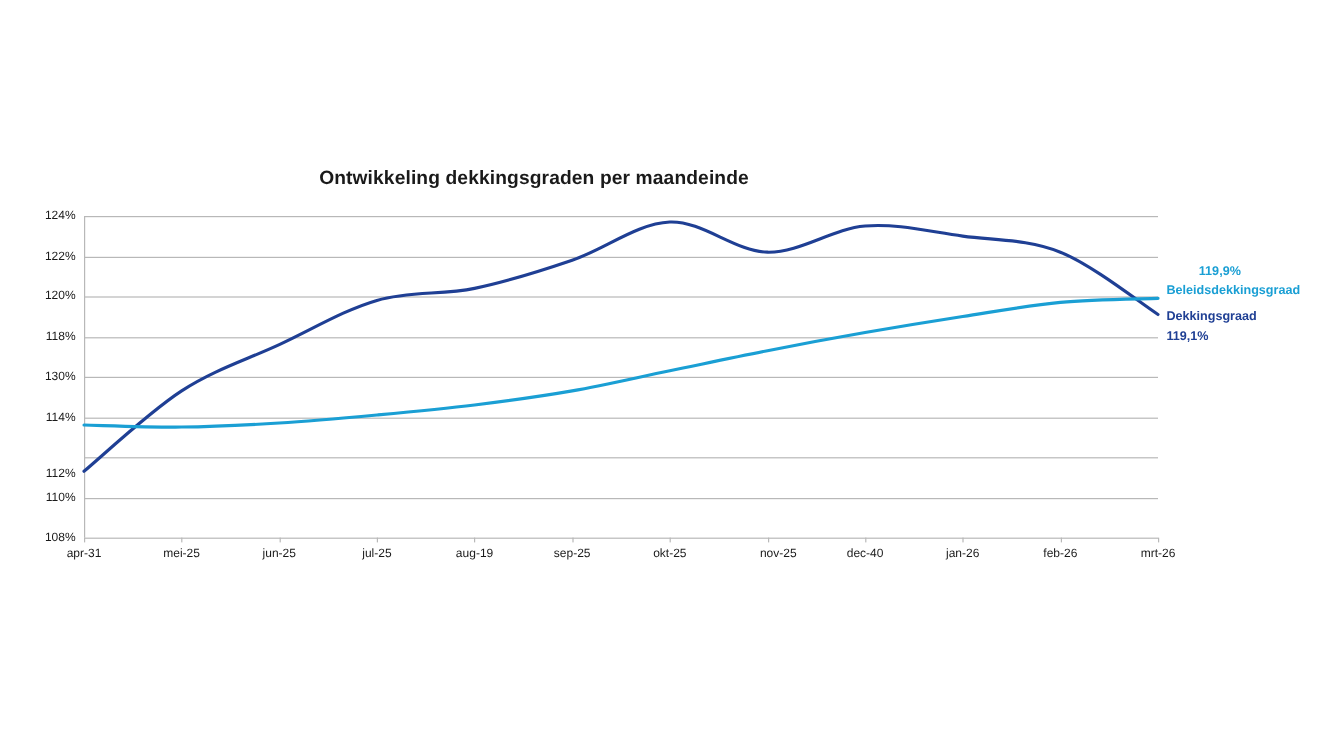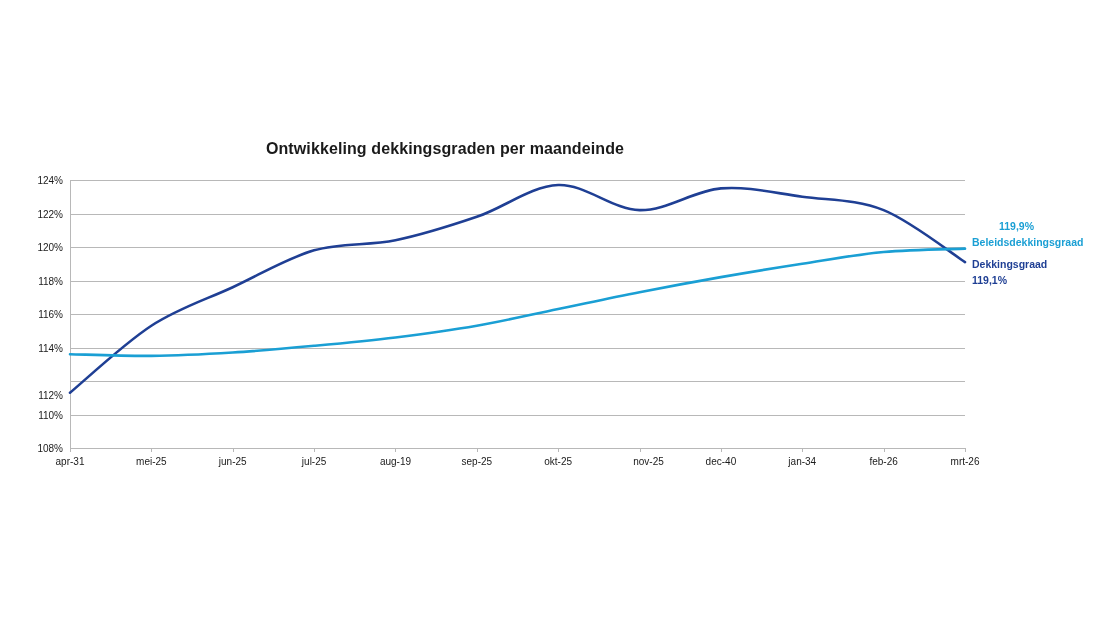--- a/index.html
+++ b/index.html
@@ -114,21 +114,21 @@
         <div class="grid-line" style="top: 100.5px;"></div>
         <div class="grid-line" style="top: 67px;"></div>
         <div class="grid-line" style="top: 33.5px;"></div>
         <div class="grid-line" style="top: 0px;"></div>
       </div>
     <div id="yticks">
         <div class="ytick" style="top: 268px;">108%</div>
         <div class="ytick" style="top: 234.5px;">110%</div>
         <div class="ytick" style="top: 215px;">112%</div>
         <div class="ytick" style="top: 167.5px;">114%</div>
-        <div class="ytick" style="top: 134px;">116%</div>
+        <div class="ytick" style="top: 134px;">130%</div>
         <div class="ytick" style="top: 100.5px;">118%</div>
         <div class="ytick" style="top: 67px;">120%</div>
         <div class="ytick" style="top: 33.5px;">122%</div>
         <div class="ytick" style="top: 0px;">124%</div>
       </div>
     <div id="xticks">
         <div class="xtick" style="left: 0px;">apr-31</div>
         <div class="tick-mark" style="left: 0px;"></div>
         <div class="xtick" style="left: 81.3636px;">mei-25</div>
         <div class="tick-mark" style="left: 81.3636px;"></div>
@@ -139,21 +139,21 @@
         <div class="xtick" style="left: 325.455px;">aug-19</div>
         <div class="tick-mark" style="left: 325.455px;"></div>
         <div class="xtick" style="left: 406.818px;">sep-25</div>
         <div class="tick-mark" style="left: 406.818px;"></div>
         <div class="xtick" style="left: 488.182px;">okt-25</div>
         <div class="tick-mark" style="left: 488.182px;"></div>
         <div class="xtick" style="left: 569.545px; padding-left: 18px;">nov-25</div>
         <div class="tick-mark" style="left: 569.545px;"></div>
         <div class="xtick" style="left: 650.909px;">dec-40</div>
         <div class="tick-mark" style="left: 650.909px;"></div>
-        <div class="xtick" style="left: 732.273px;">jan-34</div>
+        <div class="xtick" style="left: 732.273px;">jan-26</div>
         <div class="tick-mark" style="left: 732.273px;"></div>
         <div class="xtick" style="left: 813.636px;">feb-26</div>
         <div class="tick-mark" style="left: 813.636px;"></div>
         <div class="xtick" style="left: 895px;">mrt-26</div>
         <div class="tick-mark" style="left: 895px;"></div>
       </div>
     <svg class="series-layer" id="series-layer" width="895" height="268">
         <path d="M 0.00 212.73 C 13.56 201.56, 54.24 163.31, 81.36 145.73 C 108.48 128.14, 135.61 119.76, 162.73 107.20 C 189.85 94.64, 216.97 78.17, 244.09 70.35 C 271.21 62.53, 298.33 65.88, 325.45 60.30 C 352.58 54.72, 379.70 46.06, 406.82 36.85 C 433.94 27.64, 461.06 6.14, 488.18 5.02 C 515.30 3.91, 542.42 29.59, 569.55 30.15 C 596.67 30.71, 623.79 10.61, 650.91 8.38 C 678.03 6.14, 705.15 13.12, 732.27 16.75 C 759.39 20.38, 786.52 19.26, 813.64 30.15 C 840.76 41.04, 881.44 73.42, 895.00 82.08" fill="none" stroke="#1f3f94" stroke-width="2.6" stroke-linejoin="round" stroke-linecap="round"></path>
         <path d="M 0.00 174.20 C 13.56 174.48, 54.24 176.15, 81.36 175.88 C 108.48 175.60, 135.61 174.20, 162.73 172.52 C 189.85 170.85, 216.97 168.34, 244.09 165.83 C 271.21 163.31, 298.33 160.80, 325.45 157.45 C 352.58 154.10, 379.70 150.47, 406.82 145.73 C 433.94 140.98, 461.06 134.56, 488.18 128.98 C 515.30 123.39, 542.42 117.53, 569.55 112.23 C 596.67 106.92, 623.79 101.90, 650.91 97.15 C 678.03 92.40, 705.15 87.94, 732.27 83.75 C 759.39 79.56, 786.52 74.54, 813.64 72.02 C 840.76 69.51, 881.44 69.23, 895.00 68.67" fill="none" stroke="#1a9fd4" stroke-width="2.6" stroke-linejoin="round" stroke-linecap="round"></path>
       </svg>

